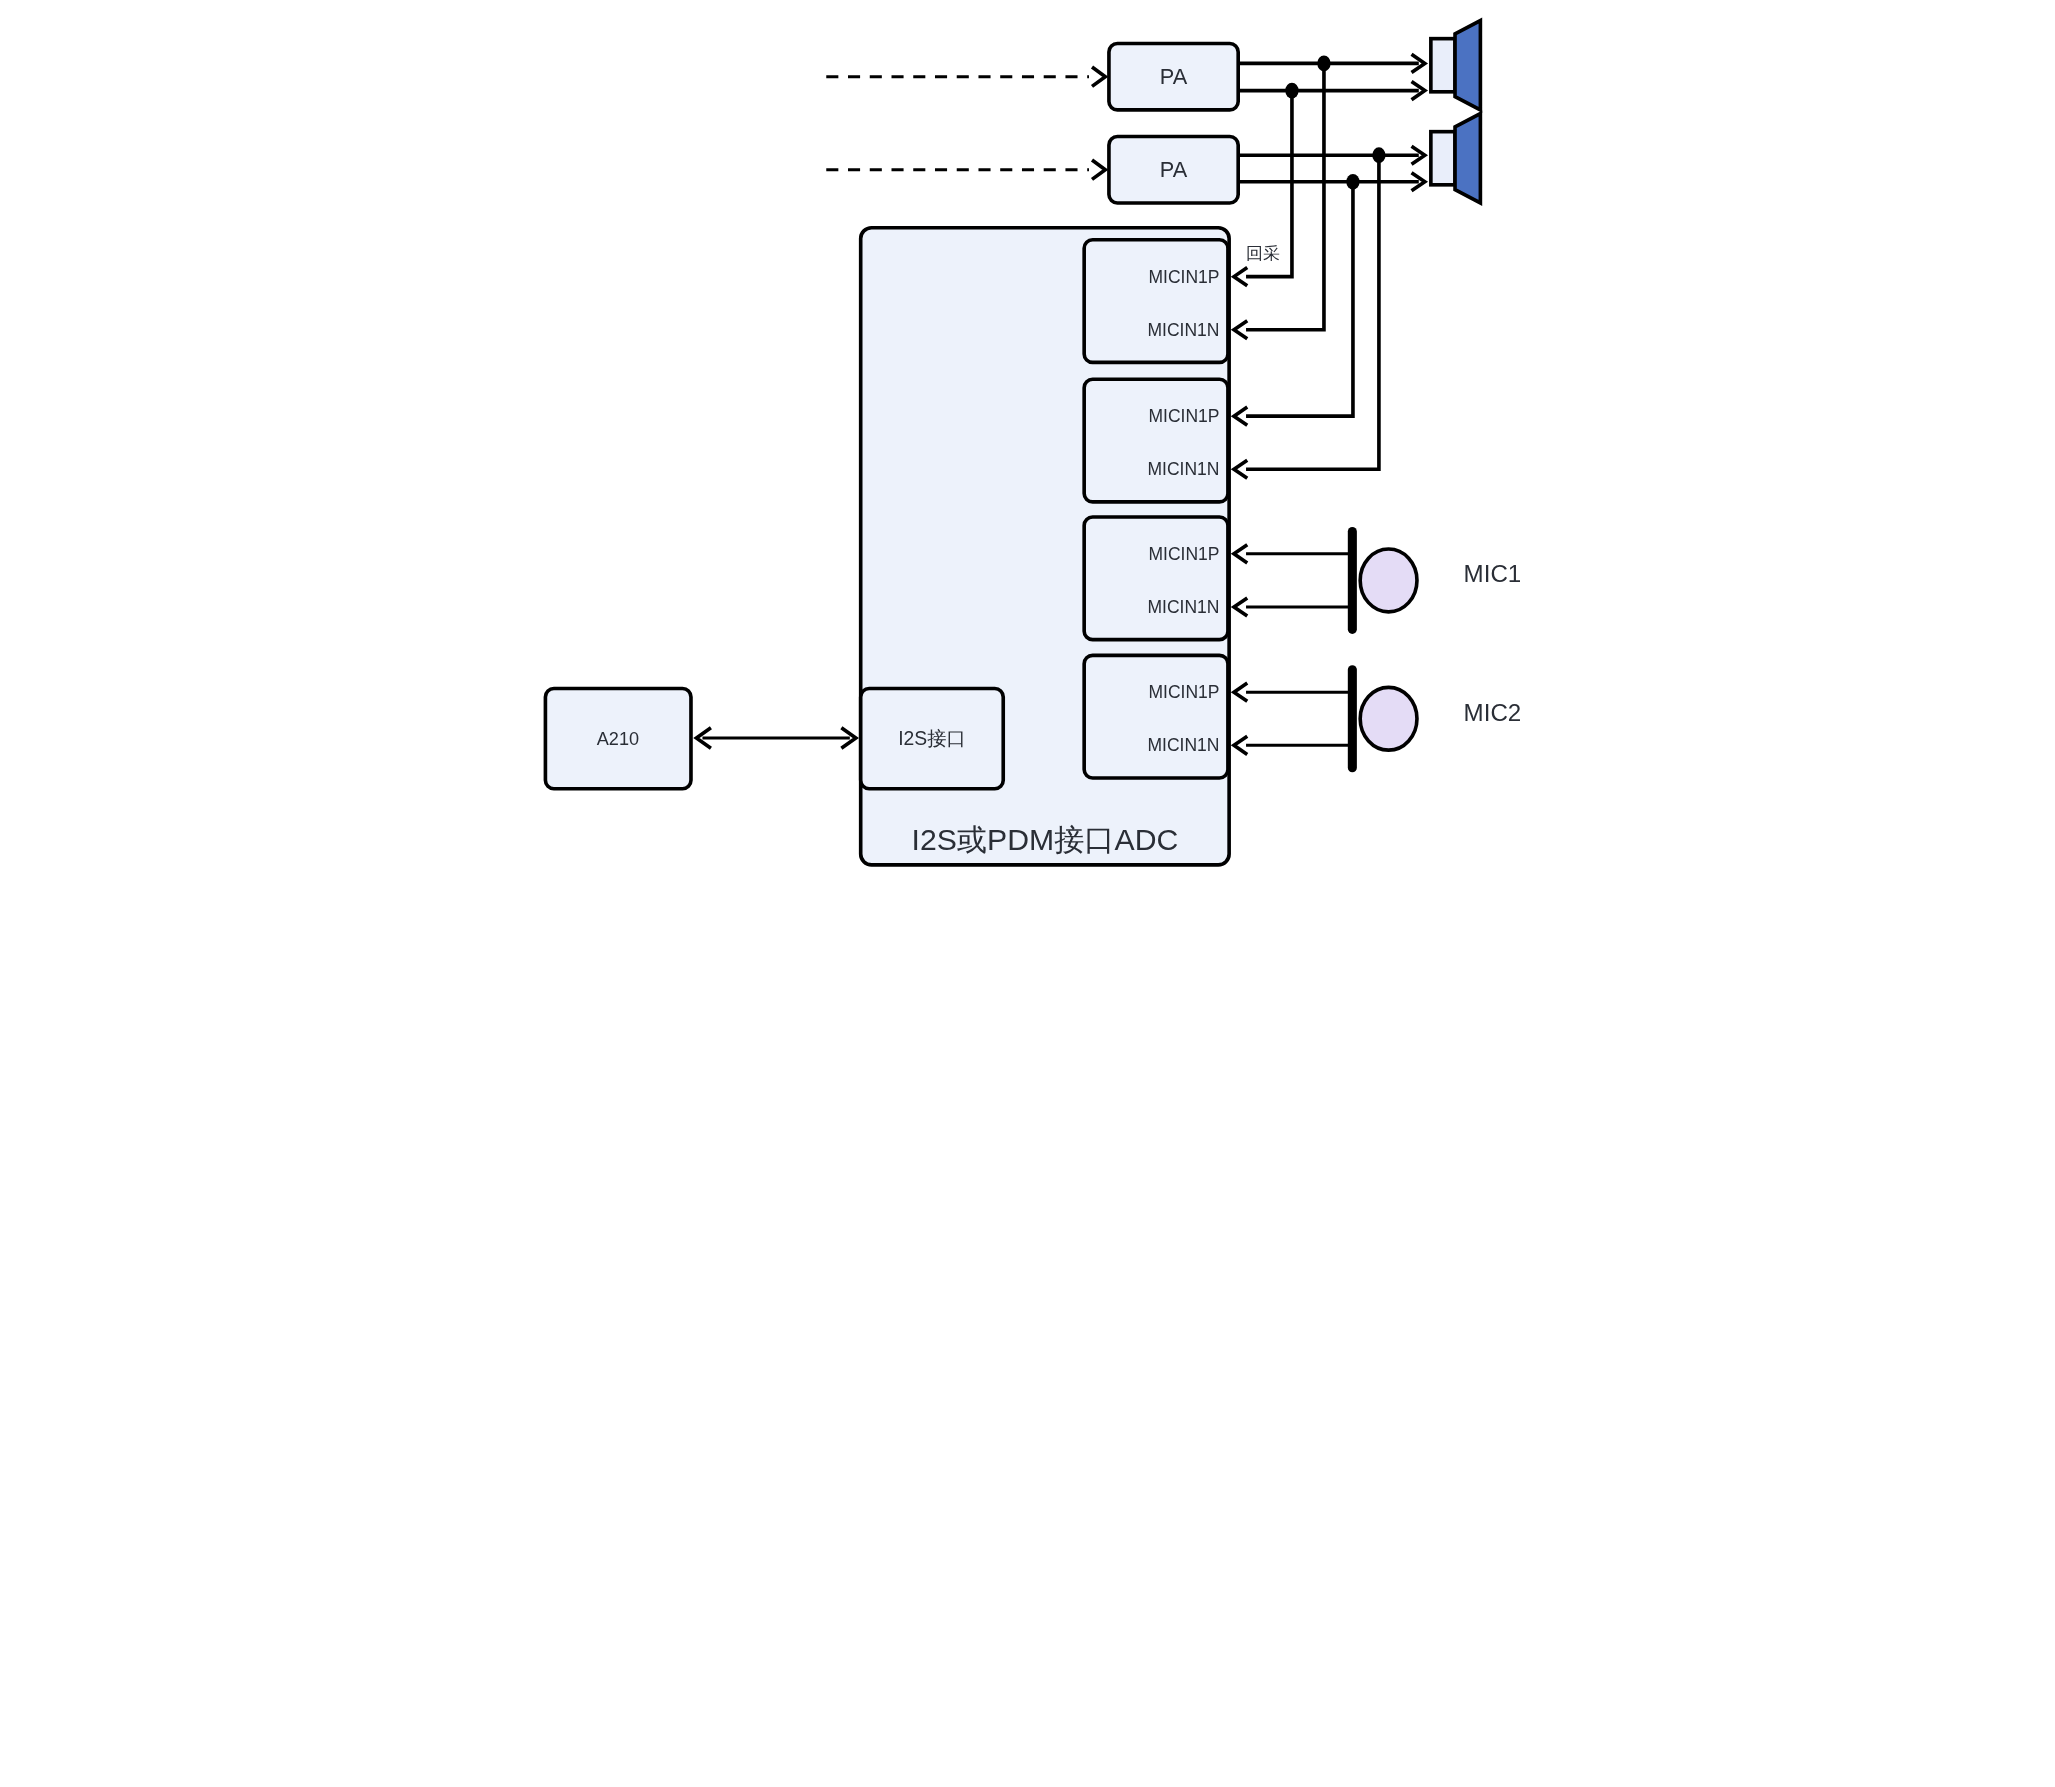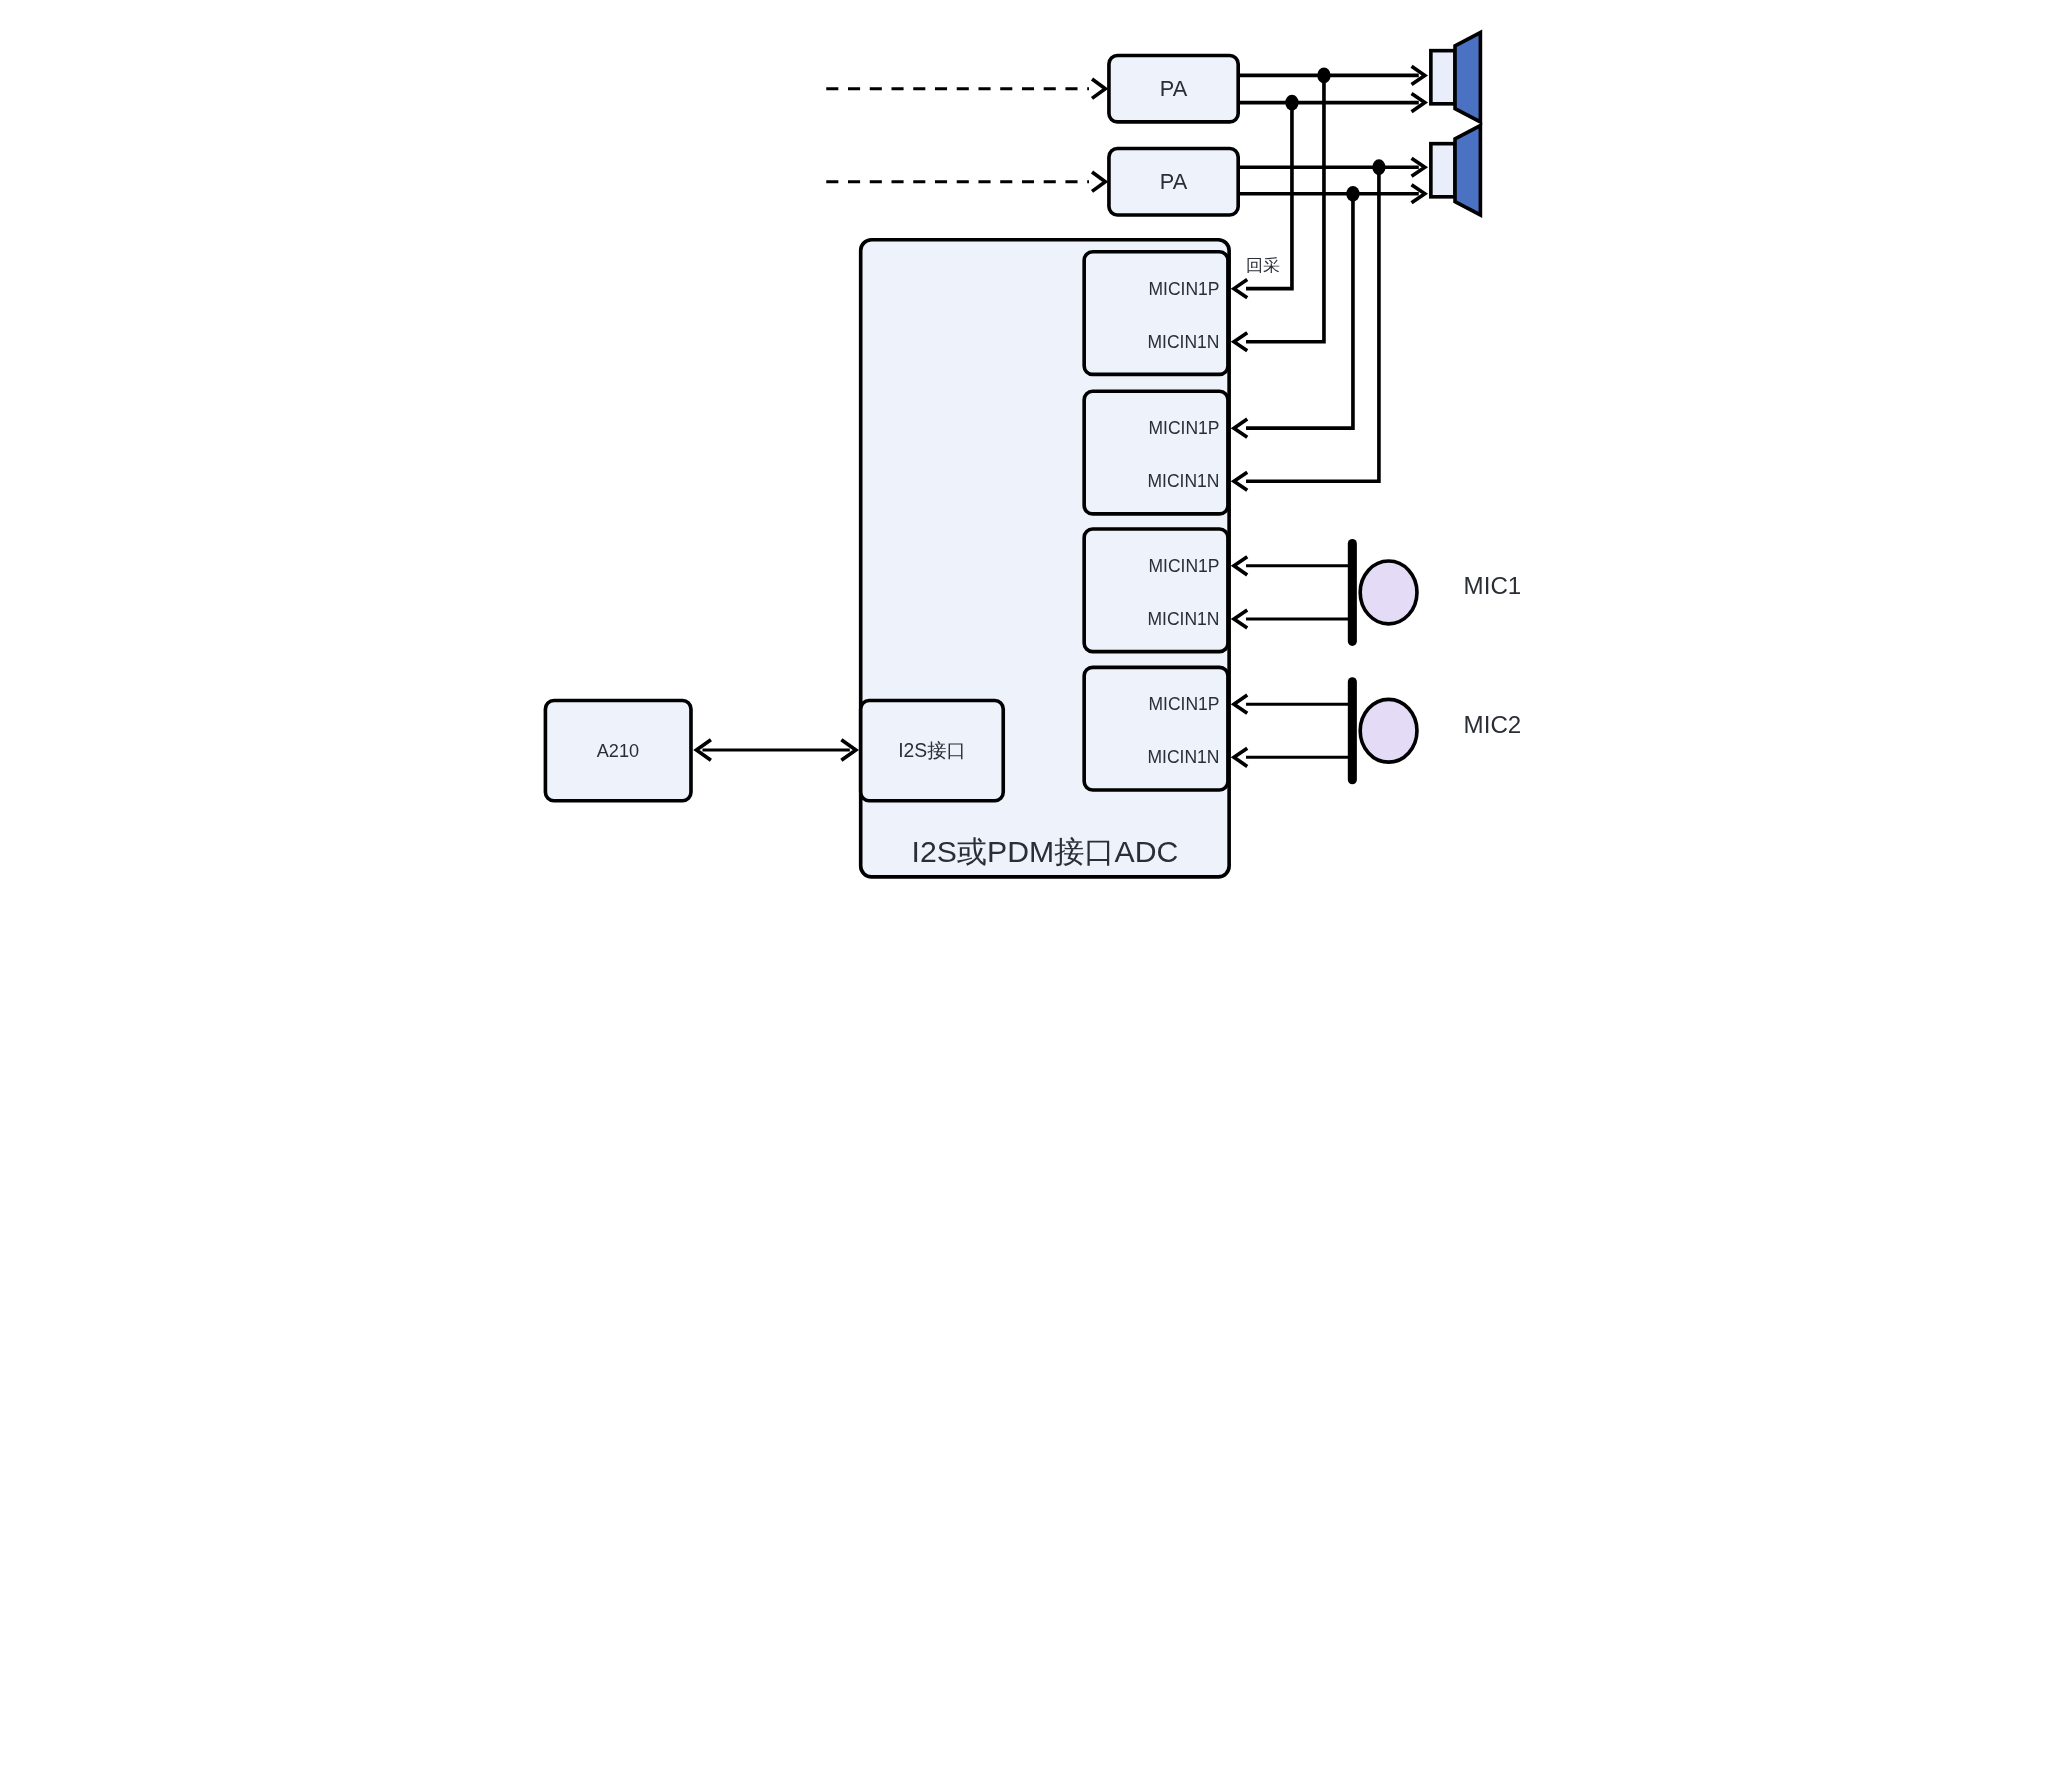--- a/index.html
+++ b/index.html
@@ -1,17 +1,17 @@
 <!DOCTYPE html>
 <html style="font-size:9.7px"><head>
 <meta charset="utf-8">
 <style>
   html,body{margin:0;padding:0;background:#ffffff;}
   body{font-family:"Liberation Sans","DejaVu Sans",sans-serif;}
-  .canvas-wrap{width:100%;max-width:1028px;margin:12px auto;}
+  .canvas-wrap{width:100%;max-width:1028px;margin:0 auto;}
   svg{display:block;width:100%;height:auto;}
   .node{stroke:#000;stroke-width:6;}
   .wire{stroke:#000;stroke-width:6;fill:none;}
   .wire-thin{stroke:#000;stroke-width:5;fill:none;}
   .dashed{stroke:#000;stroke-width:5;fill:none;stroke-dasharray:20 16;}
   .chev{stroke:#000;stroke-width:6;fill:none;stroke-linecap:butt;stroke-linejoin:miter;}
   .dot{fill:#000;stroke:none;}
   .mic-bar{stroke:#000;stroke-width:15;stroke-linecap:round;}
   text{font-family:"Liberation Sans","DejaVu Sans",sans-serif;}
   .lbl{font-size:29px;}

